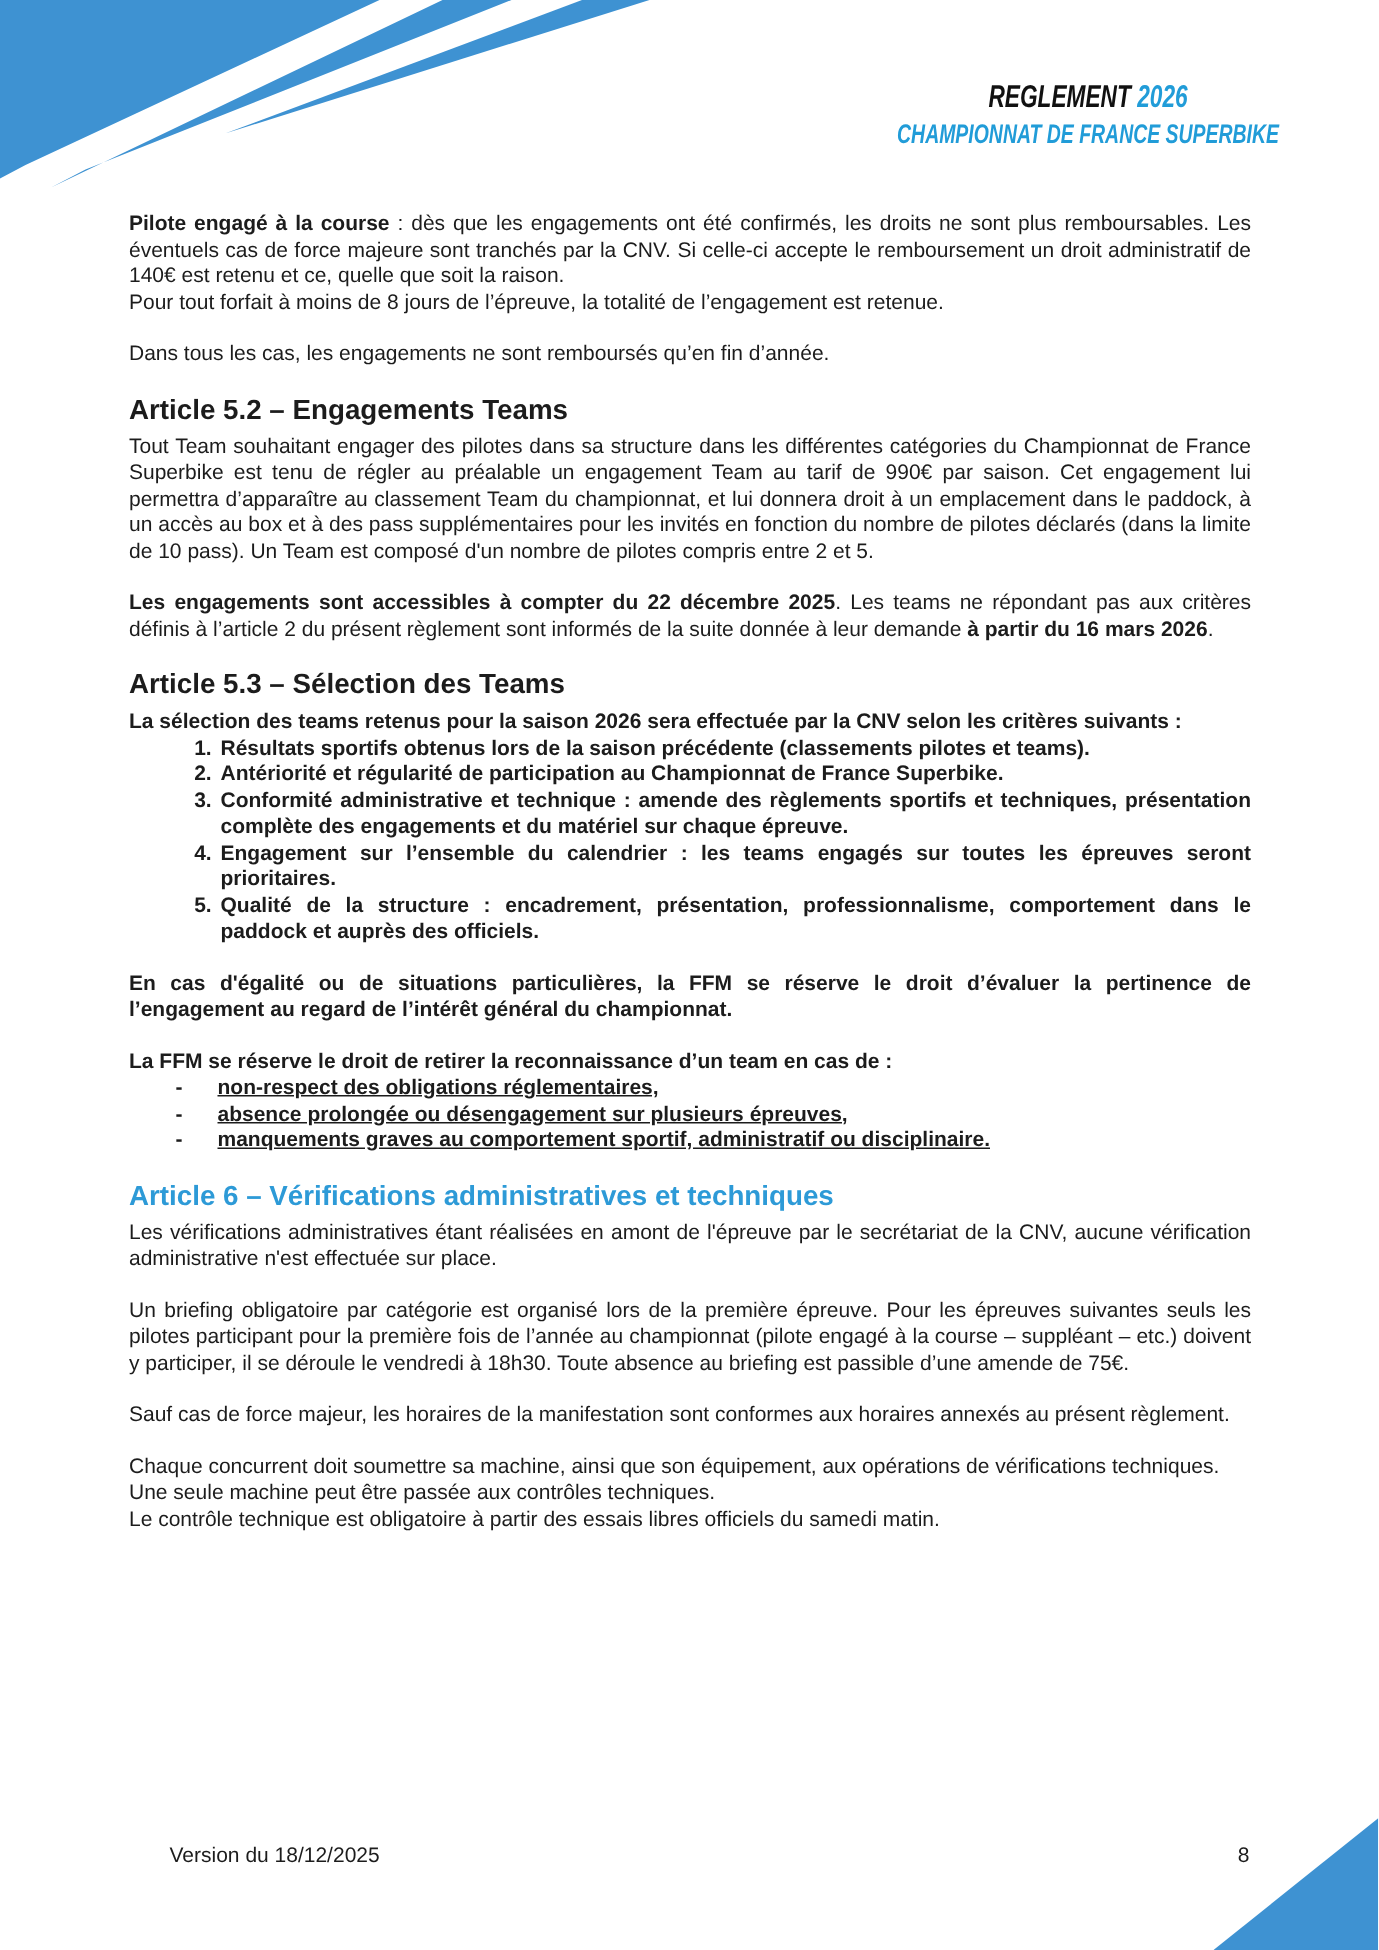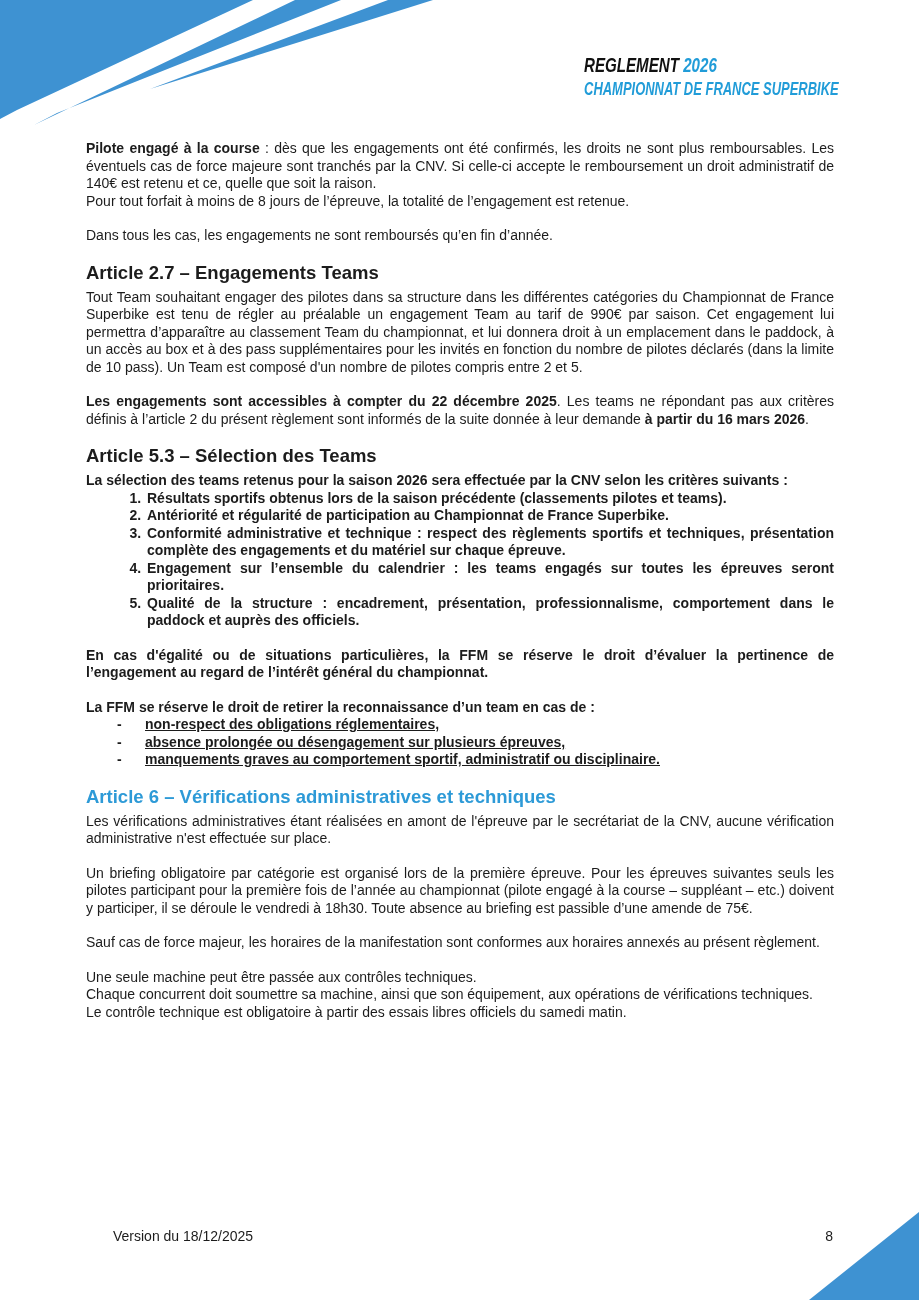--- a/index.html
+++ b/index.html
@@ -5,21 +5,21 @@
   html,body { margin:0; padding:0; background:#ffffff; }
   .page {
     position:relative; width:919px; height:1300px; overflow:hidden;
     background:#ffffff; font-family:"Liberation Sans", sans-serif; color:#1c1c1c;
   }
   
   .swoosh { position:absolute; top:0; left:0; }
   .corner { position:absolute; bottom:0; right:0; }
   
   .header-title {
-    position:absolute; top:54px; right:80px; text-align:left;
+    position:absolute; top:54px; right:66px; text-align:center;
     font-style:italic; font-weight:bold; line-height:1;
   }
   .ht-line1 { font-size:21px; transform:scaleX(0.72); transform-origin:100% 50%; white-space:nowrap; letter-spacing:0; }
   .ht-line2 { font-size:18px; transform:scaleX(0.72); transform-origin:100% 50%; white-space:nowrap; margin-top:5px; }
   
   .doc {
     position:absolute; left:86px; top:140px; width:748px;
     font-size:14px; line-height:17.5px; text-align:justify;
   }
   .doc p { margin:0 0 17px 0; }
@@ -59,50 +59,50 @@
     <div class="ht-line2" style="color:#219CD8;">CHAMPIONNAT DE FRANCE SUPERBIKE</div>
   </div>
 
   <div class="doc">
 
     <p class="tight"><strong>Pilote engagé à la course</strong><span> : dès que les engagements ont été confirmés, les droits ne sont plus remboursables. Les éventuels cas de force majeure sont tranchés par la CNV. Si celle-ci accepte le remboursement un droit administratif de 140€ est retenu et ce, quelle que soit la raison.</span></p>
     <p>Pour tout forfait à moins de 8 jours de l’épreuve, la totalité de l’engagement est retenue.</p>
 
     <p>Dans tous les cas, les engagements ne sont remboursés qu’en fin d’année.</p>
 
-    <h2>Article 2.7 – Engagements Teams</h2>
+    <h2>Article 5.2 – Engagements Teams</h2>
     <p>Tout Team souhaitant engager des pilotes dans sa structure dans les différentes catégories du Championnat de France Superbike est tenu de régler au préalable un engagement Team au tarif de 990€ par saison. Cet engagement lui permettra d’apparaître au classement Team du championnat, et lui donnera droit à un emplacement dans le paddock, à un accès au box et à des pass supplémentaires pour les invités en fonction du nombre de pilotes déclarés (dans la limite de 10 pass). Un Team est composé d'un nombre de pilotes compris entre 2 et 5.</p>
 
     <p><strong>Les engagements sont accessibles à compter du 22 décembre 2025</strong><span>. Les teams ne répondant pas aux critères définis à l’article 2 du présent règlement sont informés de la suite donnée à leur demande </span><strong>à partir du 16 mars 2026</strong><span>.</span></p>
 
     <h2>Article 5.3 – Sélection des Teams</h2>
     <p class="allbold tight">La sélection des teams retenus pour la saison 2026 sera effectuée par la CNV selon les critères suivants :</p>
     <ol class="criteria">
       <li>Résultats sportifs obtenus lors de la saison précédente (classements pilotes et teams).</li>
       <li>Antériorité et régularité de participation au Championnat de France Superbike.</li>
-      <li>Conformité administrative et technique : respect des règlements sportifs et techniques, présentation complète des engagements et du matériel sur chaque épreuve.</li>
+      <li>Conformité administrative et technique : amende des règlements sportifs et techniques, présentation complète des engagements et du matériel sur chaque épreuve.</li>
       <li>Engagement sur l’ensemble du calendrier : les teams engagés sur toutes les épreuves seront prioritaires.</li>
       <li>Qualité de la structure : encadrement, présentation, professionnalisme, comportement dans le paddock et auprès des officiels.</li>
     </ol>
 
     <p class="allbold">En cas d'égalité ou de situations particulières, la FFM se réserve le droit d’évaluer la pertinence de l’engagement au regard de l’intérêt général du championnat.</p>
 
     <p class="allbold tight">La FFM se réserve le droit de retirer la reconnaissance d’un team en cas de :</p>
     <ul class="dashes">
       <li>non-respect des obligations réglementaires,</li>
       <li>absence prolongée ou désengagement sur plusieurs épreuves,</li>
       <li>manquements graves au comportement sportif, administratif ou disciplinaire.</li>
     </ul>
 
     <h2 class="blue">Article 6 – Vérifications administratives et techniques</h2>
     <p>Les vérifications administratives étant réalisées en amont de l'épreuve par le secrétariat de la CNV, aucune vérification administrative n'est effectuée sur place.</p>
     <p>Un briefing obligatoire par catégorie est organisé lors de la première épreuve. Pour les épreuves suivantes seuls les pilotes participant pour la première fois de l’année au championnat (pilote engagé à la course – suppléant – etc.) doivent y participer, il se déroule le vendredi à 18h30. Toute absence au briefing est passible d’une amende de 75€.</p>
     <p>Sauf cas de force majeur, les horaires de la manifestation sont conformes aux horaires annexés au présent règlement.</p>
+    <p class="tight">Chaque concurrent doit soumettre sa machine, ainsi que son équipement, aux opérations de vérifications techniques.</p>
     <p class="tight">Une seule machine peut être passée aux contrôles techniques.</p>
-    <p class="tight">Chaque concurrent doit soumettre sa machine, ainsi que son équipement, aux opérations de vérifications techniques.</p>
     <p class="tight">Le contrôle technique est obligatoire à partir des essais libres officiels du samedi matin.</p>
   </div>
 
   <div class="footer-version">Version du 18/12/2025</div>
   <div class="footer-page">8</div>
 
   <svg class="corner" width="110" height="88" viewBox="0 0 110 88" aria-hidden="true">
     <polygon points="110,0 110,88 0,88" fill="#3E92D2"></polygon>
   </svg>
 

